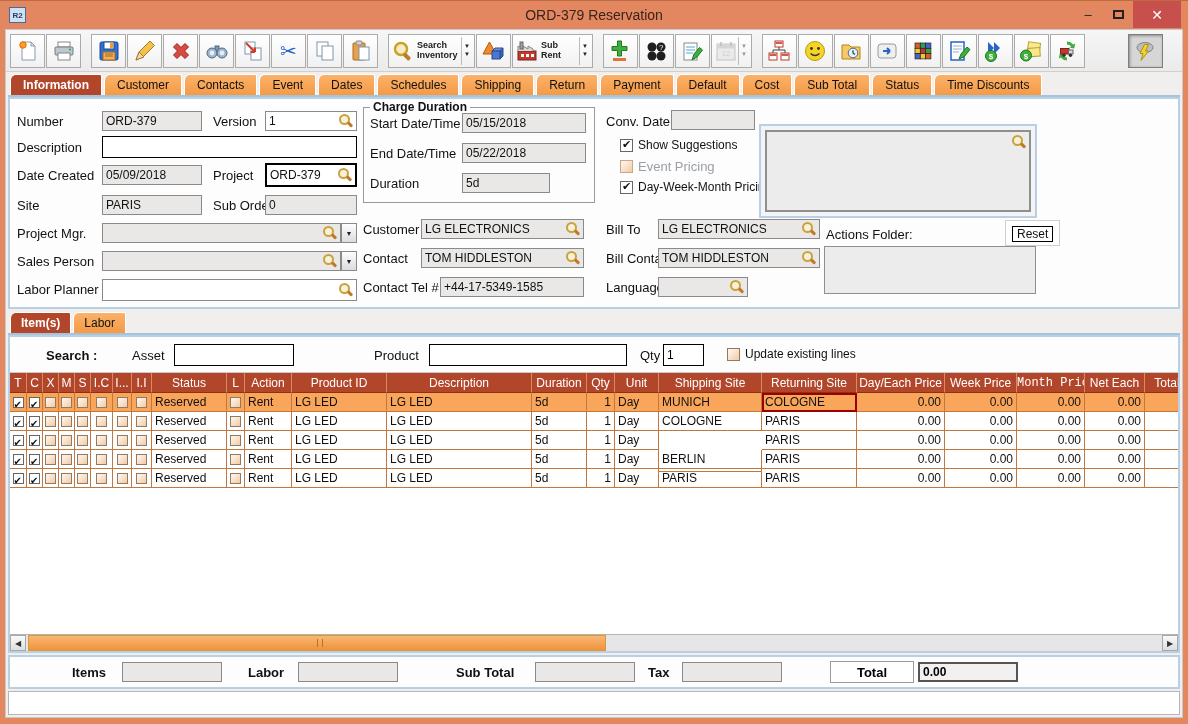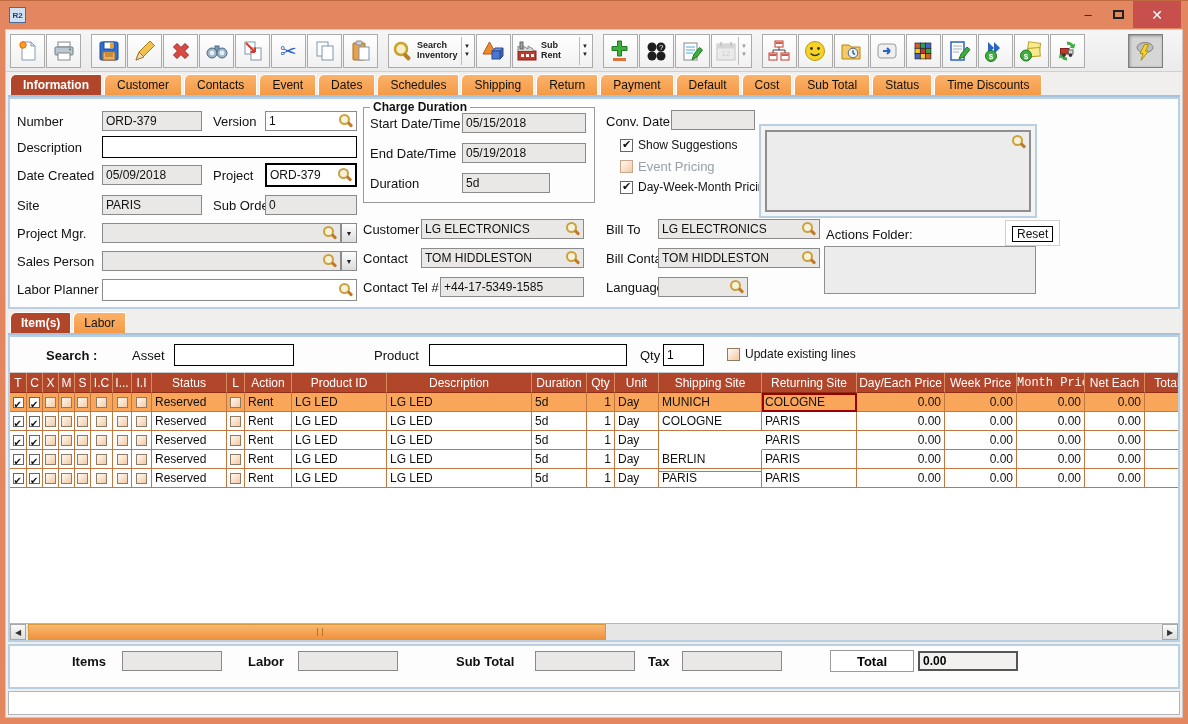--- a/index.html
+++ b/index.html
@@ -85,35 +85,36 @@
   .td .cb { width:11px; height:11px; }
   .td .cb.checked::after { font-size:10px; top:-2px; left:0; }
   .td.sel-cell { outline:2px solid #990000; outline-offset:-2px; }
   .hscroll { height:17px; background:#e6e6e6; border-top:1px solid #b5b5b5; display:flex; align-items:stretch; flex:none; position:relative; }
   .harrow { width:16px; background:linear-gradient(#fafafa,#dedede); border:1px solid #a8a8a8; font-size:8px; color:#333; display:flex; align-items:center; justify-content:center; flex:none; }
   .htrack { flex:1; position:relative; background:#e6e6e6; }
   .hthumb { position:absolute; left:2px; top:0; bottom:0; width:578px; background:linear-gradient(#f9b873,#f0923c); border:1px solid #d79a3a; }
   .hthumb::after { content:""; position:absolute; left:50%; top:3px; bottom:3px; width:4px; border-left:1px solid #b97420; border-right:1px solid #b97420; }
 
   
-  .totals { height:45px; margin-top:2px; border:2px solid #b9cfe4; background:#fdfdfd; position:relative; flex:none; }
+  .totals { height:34px; margin-top:2px; border:2px solid #b9cfe4; background:#fdfdfd; position:relative; flex:none; }
   .tot-lbl { position:absolute; top:8px; font-size:13px; font-weight:bold; color:#111; }
   .tot-fld { position:absolute; top:5px; height:20px; width:100px; border:1px solid #8a8a8a; background:#e9e8e7; font-size:12px; display:flex; align-items:center; padding:0 3px; }
   .tot-box { position:absolute; top:4px; height:22px; border:1px solid #9a9a9a; background:#fff; display:flex; align-items:center; justify-content:center; font-size:13px; font-weight:bold; }
   .tot-fld.value { background:#f2f1f0; border:2px solid #555; font-weight:bold; }
 
   .statusbar { height:24px; margin-top:2px; background:#fff; border:1px solid #b5b5b5; flex:none; }
 </style>
 </head>
 <body>
 
 <div class="window">
 
   <div class="titlebar">
     <span class="appbadge">R2</span>
+    <span class="titletext">ORD-379 Reservation</span>
     <div class="wincontrols">
       <span class="wbtn">–</span>
       <span class="wbtn">
           <span class="maxbox"></span>
         </span>
       <span class="wbtn close">✕</span>
     </div>
   </div>
 
   <div class="client">
@@ -416,21 +417,21 @@
           </div>
 
         <div class="grpbox" style="left:353px;top:8px;width:232px;height:96px">
           <span class="legend">Charge Duration</span>
           <span class="lbl" style="left:6px;top:8px">Start Date/Time</span>
           <div class="fld" style="left:98px;top:5px;width:124px">
               <span>05/15/2018</span>
             </div>
           <span class="lbl" style="left:6px;top:38px">End Date/Time</span>
           <div class="fld" style="left:98px;top:35px;width:124px">
-              <span>05/19/2018</span>
+              <span>05/22/2018</span>
             </div>
           <span class="lbl" style="left:6px;top:68px">Duration</span>
           <div class="fld" style="left:98px;top:65px;width:88px">
               <span>5d</span>
             </div>
         </div>
 
         <span class="lbl" style="left:596px;top:15px">Conv. Date</span>
         <div class="fld" style="left:661px;top:11px;width:84px">
             <span></span>

